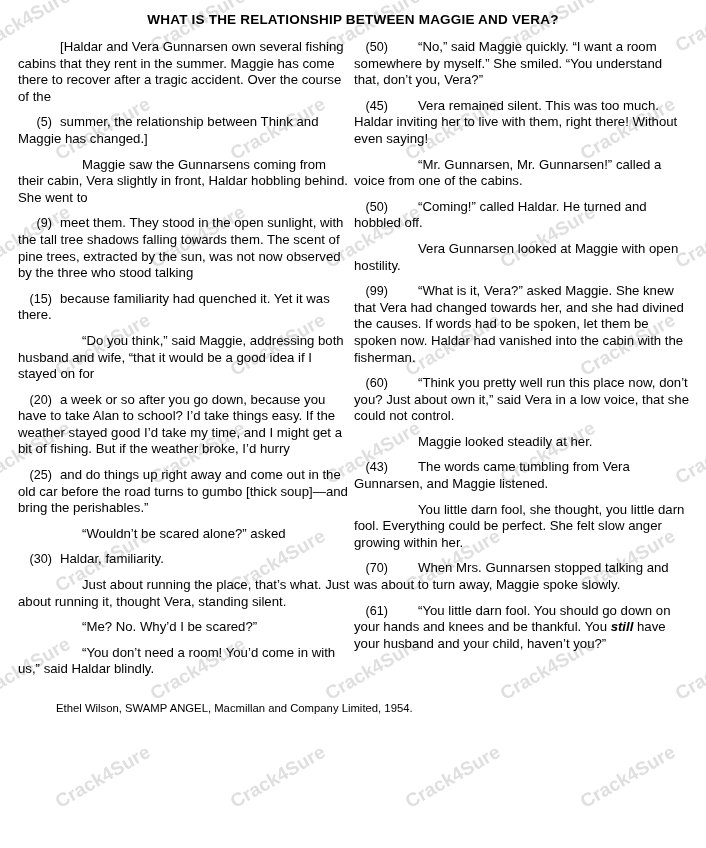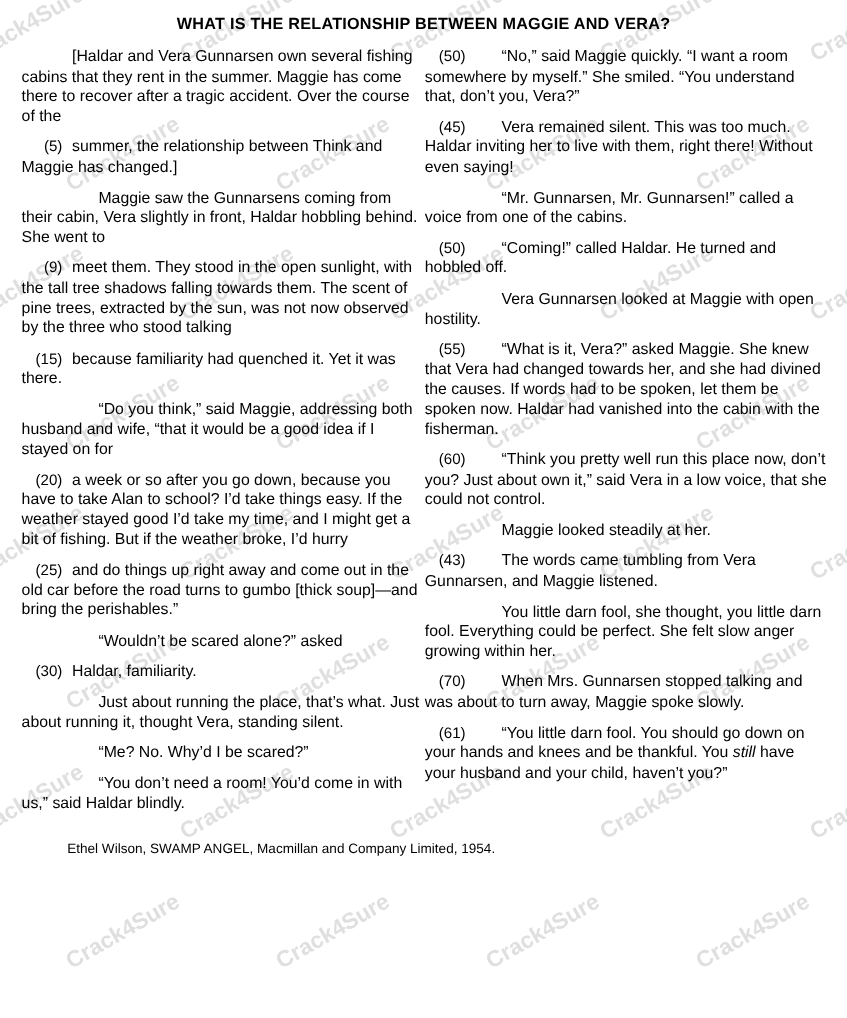--- a/index.html
+++ b/index.html
@@ -67,21 +67,21 @@
 
   .attribution {
     margin-top: 14px;
     margin-left: 42px;
     font-size: 11.3px;
     line-height: 14px;
     position: relative;
     z-index: 3;
   }
 
-  em.ital { font-style: italic; }
+  em.ital { font-style: italic; font-weight: bold; }
 
   
   #watermarks {
     position: absolute;
     inset: 0;
     pointer-events: none;
     z-index: 1;
     overflow: hidden;
   }
   .wm {
@@ -158,21 +158,21 @@
         <div class="para"><span class="lineno"></span><span class="ptext"><span class="indent"></span>Just about running the place, that’s what.  Just about running it, thought Vera, standing silent.</span></div>
         <div class="para"><span class="lineno"></span><span class="ptext"><span class="indent"></span>“Me?  No.  Why’d I be scared?”</span></div>
         <div class="para"><span class="lineno"></span><span class="ptext"><span class="indent"></span>“You don’t need a room!  You’d come in with us,” said Haldar blindly.</span></div>
       </div>
     <div class="col right" id="col-right">
         <div class="para"><span class="lineno">(50)</span><span class="ptext"><span class="indent"></span>“No,” said Maggie quickly.  “I want a room somewhere by myself.”  She smiled.  “You understand that, don’t you, Vera?”</span></div>
         <div class="para"><span class="lineno">(45)</span><span class="ptext"><span class="indent"></span>Vera remained silent.  This was too much.  Haldar inviting her to live with them, right there!  Without even saying!</span></div>
         <div class="para"><span class="lineno"></span><span class="ptext"><span class="indent"></span>“Mr. Gunnarsen, Mr. Gunnarsen!” called a voice from one of the cabins.</span></div>
         <div class="para"><span class="lineno">(50)</span><span class="ptext"><span class="indent"></span>“Coming!” called Haldar.  He turned and hobbled off.</span></div>
         <div class="para"><span class="lineno"></span><span class="ptext"><span class="indent"></span>Vera Gunnarsen looked at Maggie with open hostility.</span></div>
-        <div class="para"><span class="lineno">(55)</span><span class="ptext"><span class="indent"></span>“What is it, Vera?” asked Maggie. She knew that Vera had changed towards her, and she had divined the causes.  If words had to be spoken, let them be spoken now.  Haldar had vanished into the cabin with the fisherman.</span></div>
+        <div class="para"><span class="lineno">(99)</span><span class="ptext"><span class="indent"></span>“What is it, Vera?” asked Maggie. She knew that Vera had changed towards her, and she had divined the causes.  If words had to be spoken, let them be spoken now.  Haldar had vanished into the cabin with the fisherman.</span></div>
         <div class="para"><span class="lineno">(60)</span><span class="ptext"><span class="indent"></span>“Think you pretty well run this place now, don’t you?  Just about own it,” said Vera in a low voice, that she could not control.</span></div>
         <div class="para"><span class="lineno"></span><span class="ptext"><span class="indent"></span>Maggie looked steadily at her.</span></div>
         <div class="para"><span class="lineno">(43)</span><span class="ptext"><span class="indent"></span>The words came tumbling from Vera Gunnarsen, and Maggie listened.</span></div>
         <div class="para"><span class="lineno"></span><span class="ptext"><span class="indent"></span>You little darn fool, she thought, you little darn fool.  Everything could be perfect.  She felt slow anger growing within her.</span></div>
         <div class="para"><span class="lineno">(70)</span><span class="ptext"><span class="indent"></span>When Mrs. Gunnarsen stopped talking and was about to turn away, Maggie spoke slowly.</span></div>
         <div class="para"><span class="lineno">(61)</span><span class="ptext"><span class="indent"></span>“You little darn fool.  You should go down on your hands and knees and be thankful.  You <em class="ital">still</em> have your husband and your child, haven’t you?”</span></div>
       </div>
   </div>
 
   <div class="attribution">Ethel Wilson, SWAMP ANGEL, Macmillan and Company Limited, 1954.</div>

